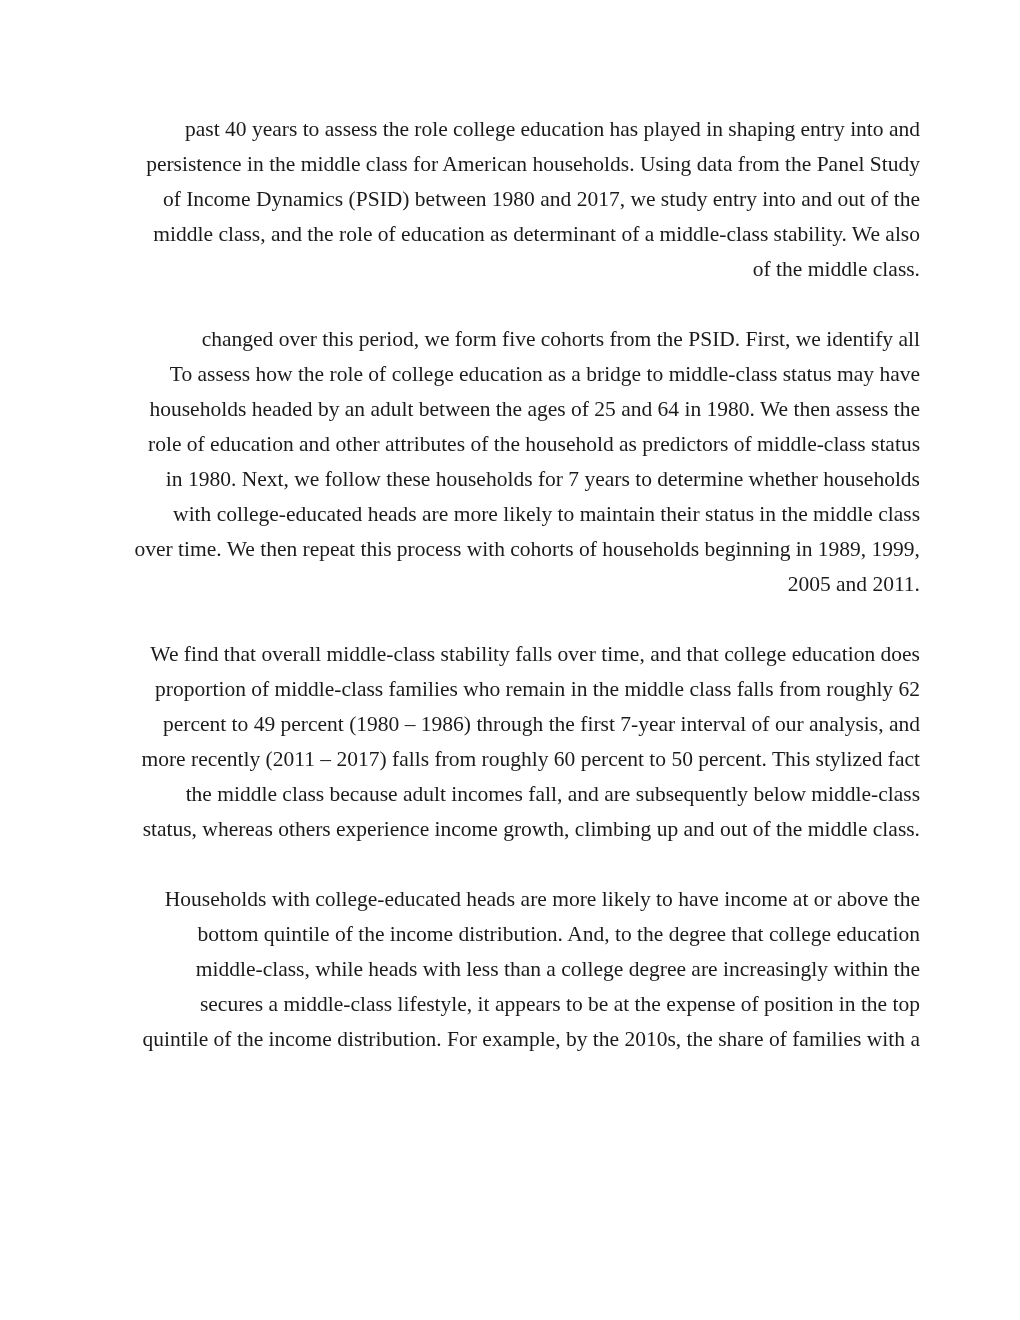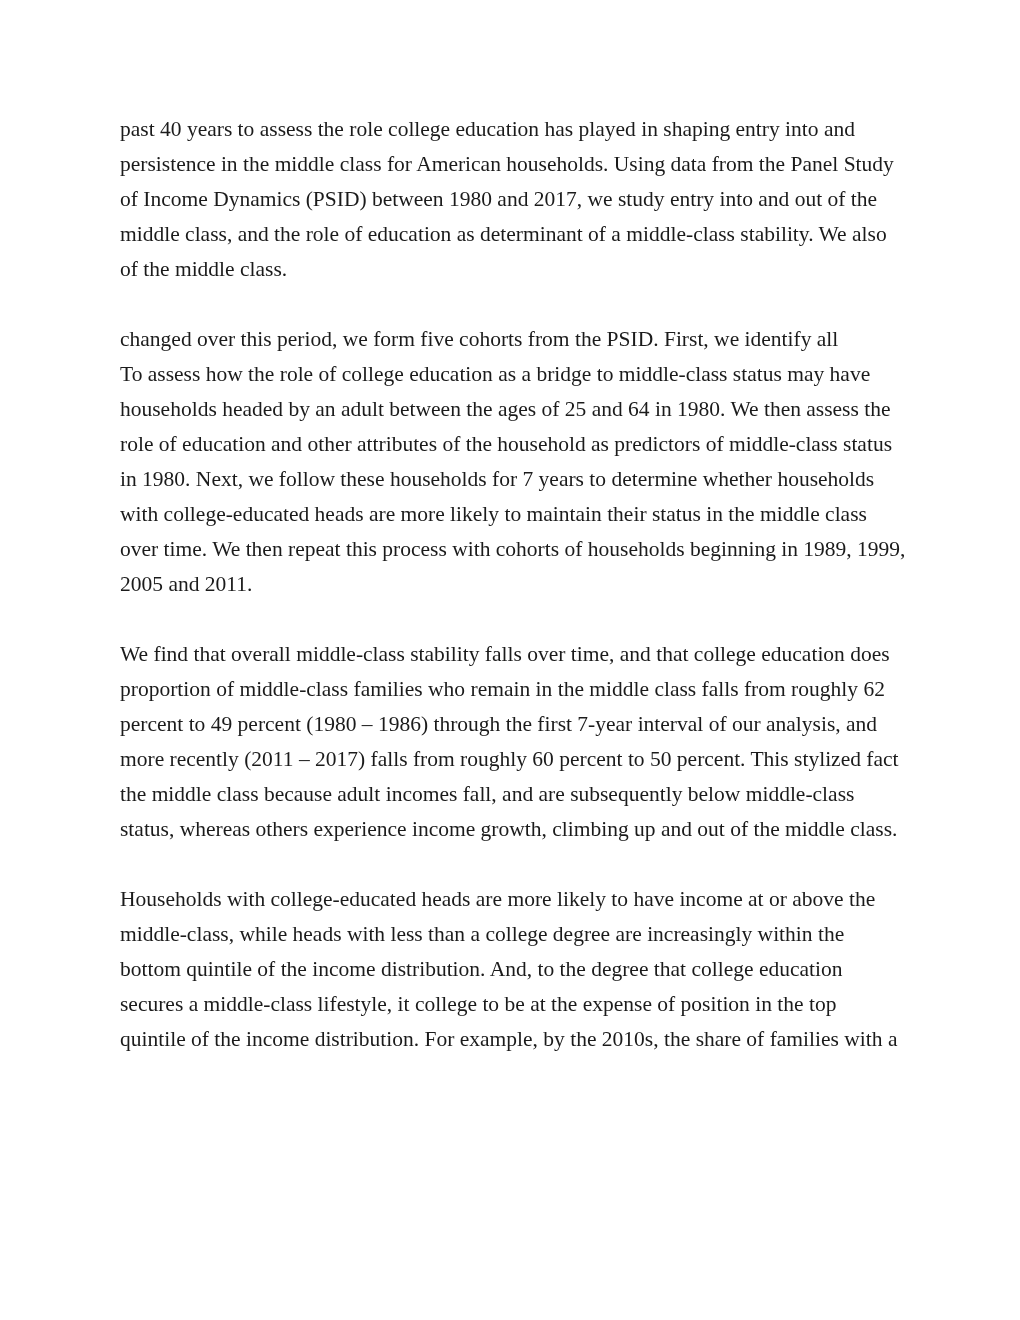--- a/index.html
+++ b/index.html
@@ -20,20 +20,21 @@
     overflow: hidden;
   }
   .para {
     margin: 0 0 35px 0;
     padding: 0;
   }
   .line {
     display: block;
     line-height: 35px;
     white-space: nowrap;
+    text-align: right;
   }
   .italic-word {
     font-style: italic;
   }
 </style>
 </head>
 <body>
 
 <div class="page">
 
@@ -60,19 +61,19 @@
     <span class="line">We find that overall middle-class stability falls over time, and that college education does</span>
     <span class="line">proportion of middle-class families who remain in the middle class falls from roughly 62</span>
     <span class="line">percent to 49 percent (1980 – 1986) through the first 7-year interval of our analysis, and</span>
     <span class="line">more recently (2011 – 2017) falls from roughly 60 percent to 50 percent. This stylized fact</span>
     <span class="line">the middle class because adult incomes fall, and are subsequently below middle-class</span>
     <span class="line">status, whereas others experience income growth, climbing up and out of the middle class.</span>
   </p>
 
   <p class="para">
     <span class="line">Households with college-educated heads are more likely to have income at or above the</span>
+    <span class="line">bottom quintile of the income distribution. And, to the degree that college education</span>
     <span class="line">middle-class, while heads with less than a college degree are increasingly within the</span>
-    <span class="line">bottom quintile of the income distribution. And, to the degree that college education</span>
-    <span class="line">secures a middle-class lifestyle, it college to be at the expense of position in the top</span>
+    <span class="line">secures a middle-class lifestyle, it appears to be at the expense of position in the top</span>
     <span class="line">quintile of the income distribution. For example, by the 2010s, the share of families with a</span>
   </p>
 
 </div>
 
 </body></html>

